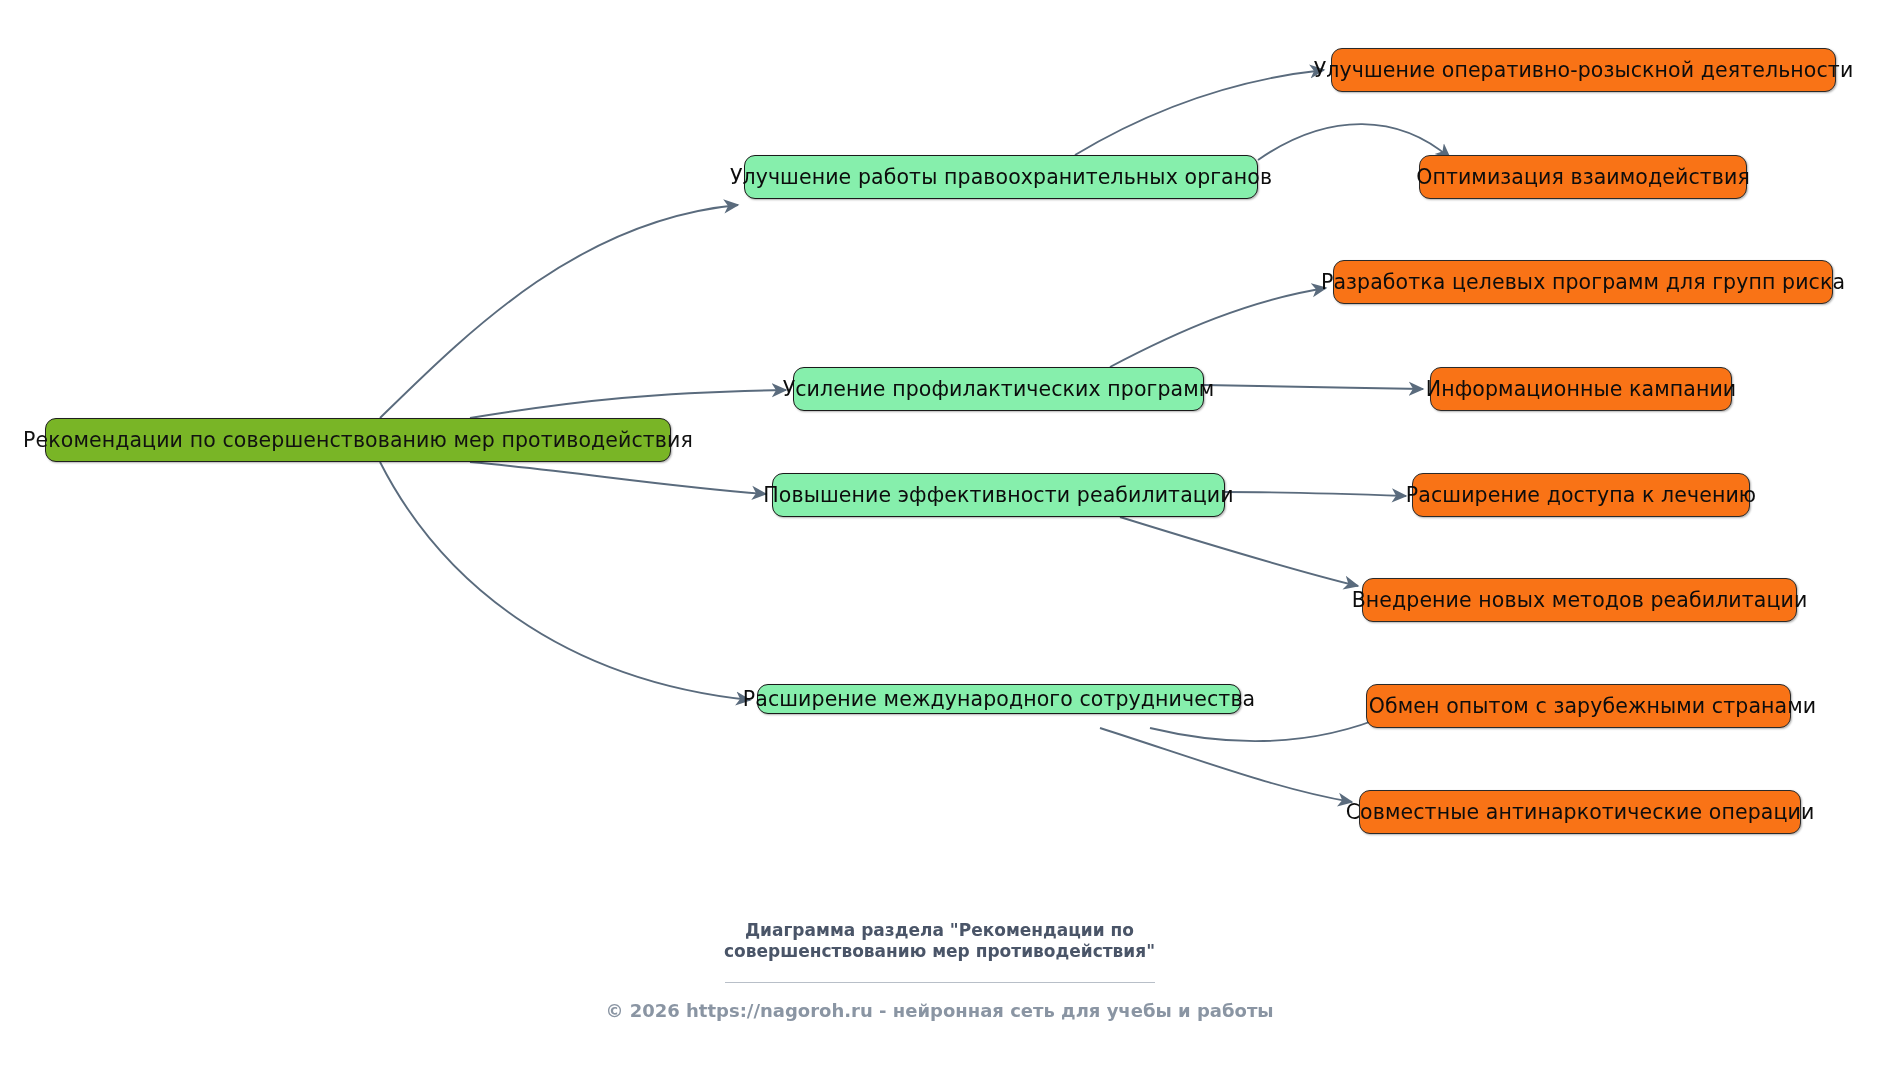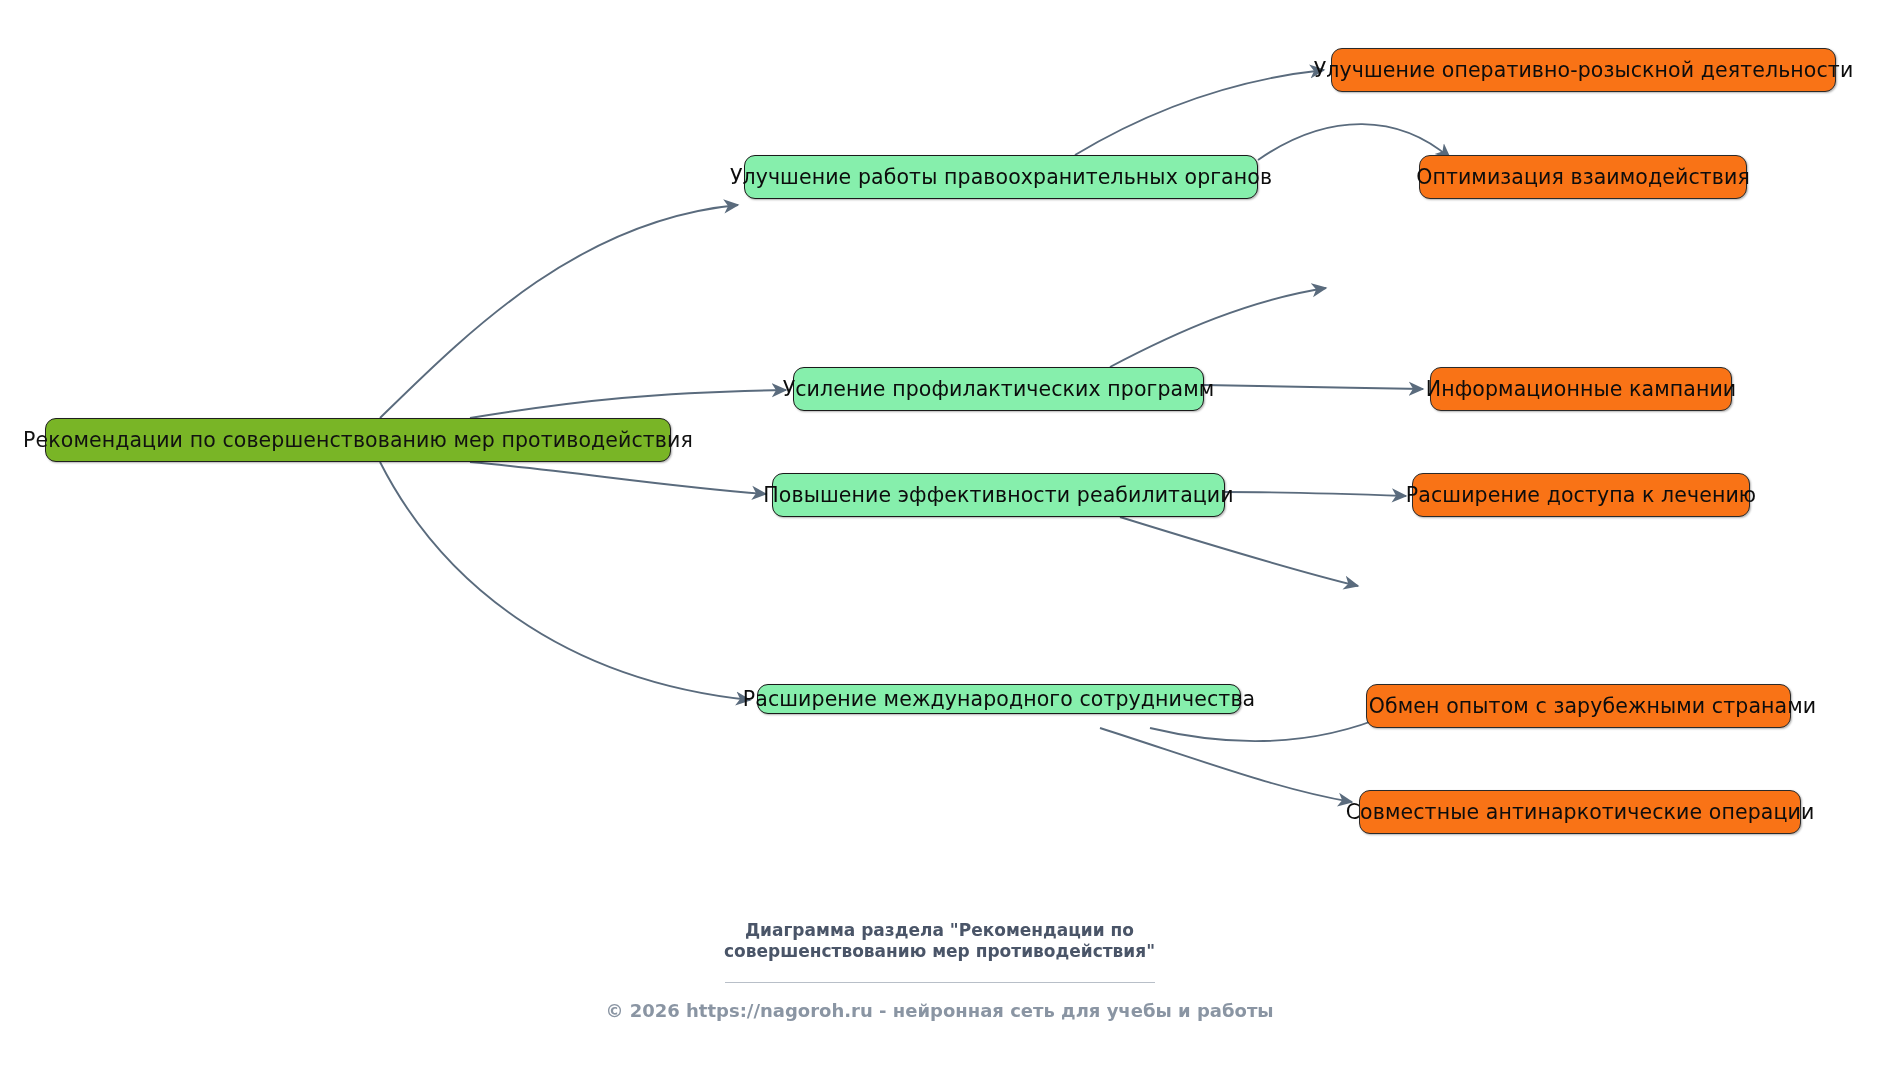--- a/index.html
+++ b/index.html
@@ -131,29 +131,35 @@
   <div class="node leaf" style="left:1331px; top:48px; width:505px; height:44px;">
     <span>Улучшение оперативно-розыскной деятельности</span>
   </div>
   <div class="node leaf" style="left:1419px; top:155px; width:328px; height:44px;">
     <span>Оптимизация взаимодействия</span>
   </div>
 
   <div class="node branch" style="left:793px; top:367px; width:411px; height:44px;">
     <span>Усиление профилактических программ</span>
   </div>
+  <div class="node leaf" style="left:1333px; top:260px; width:500px; height:44px;">
+    <span>Разработка целевых программ для групп риска</span>
+  </div>
   <div class="node branch" style="left:772px; top:473px; width:453px; height:44px;">
     <span>Повышение эффективности реабилитации</span>
   </div>
 
   <div class="node leaf" style="left:1430px; top:367px; width:302px; height:44px;">
     <span>Информационные кампании</span>
   </div>
   <div class="node leaf" style="left:1412px; top:473px; width:338px; height:44px;">
     <span>Расширение доступа к лечению</span>
+  </div>
+  <div class="node leaf" style="left:1362px; top:578px; width:435px; height:44px;">
+    <span>Внедрение новых методов реабилитации</span>
   </div>
 
   <div class="node branch" style="left:757px; top:684px; width:484px; height:30px;">
     <span>Расширение международного сотрудничества</span>
   </div>
   <div class="node leaf" style="left:1366px; top:684px; width:425px; height:44px;padding-left:42px;">
     <span>Обмен опытом с зарубежными странами</span>
   </div>
   <div class="node leaf" style="left:1359px; top:790px; width:442px; height:44px;">
     <span>Совместные антинаркотические операции</span>

